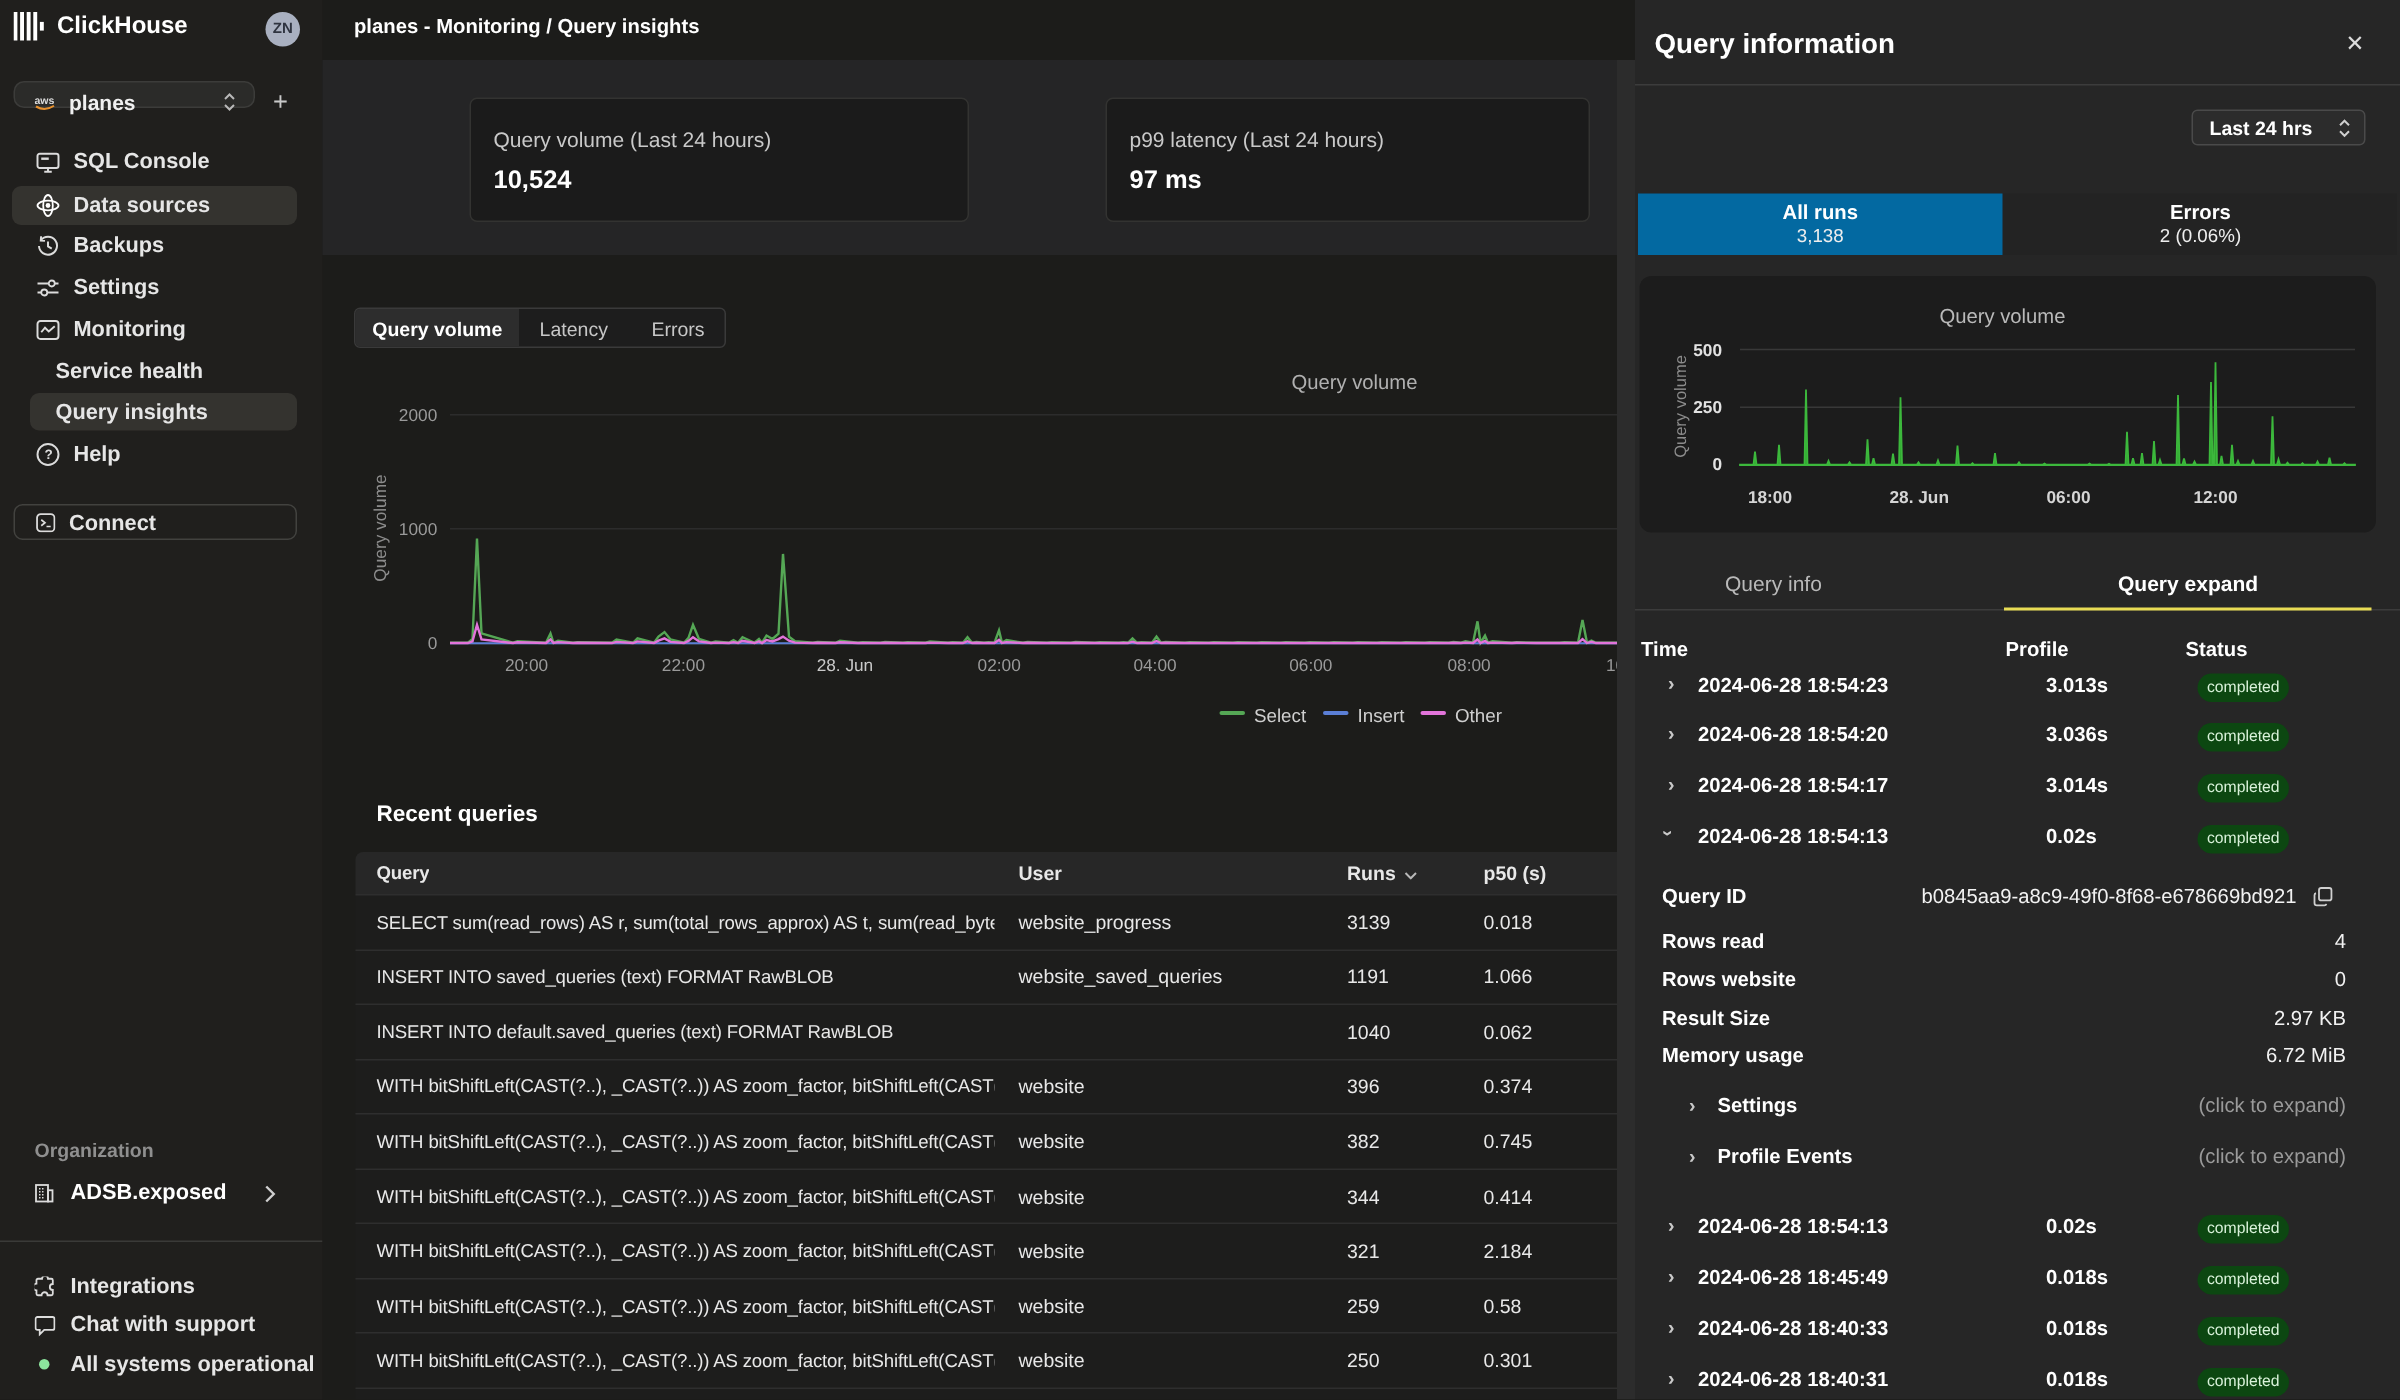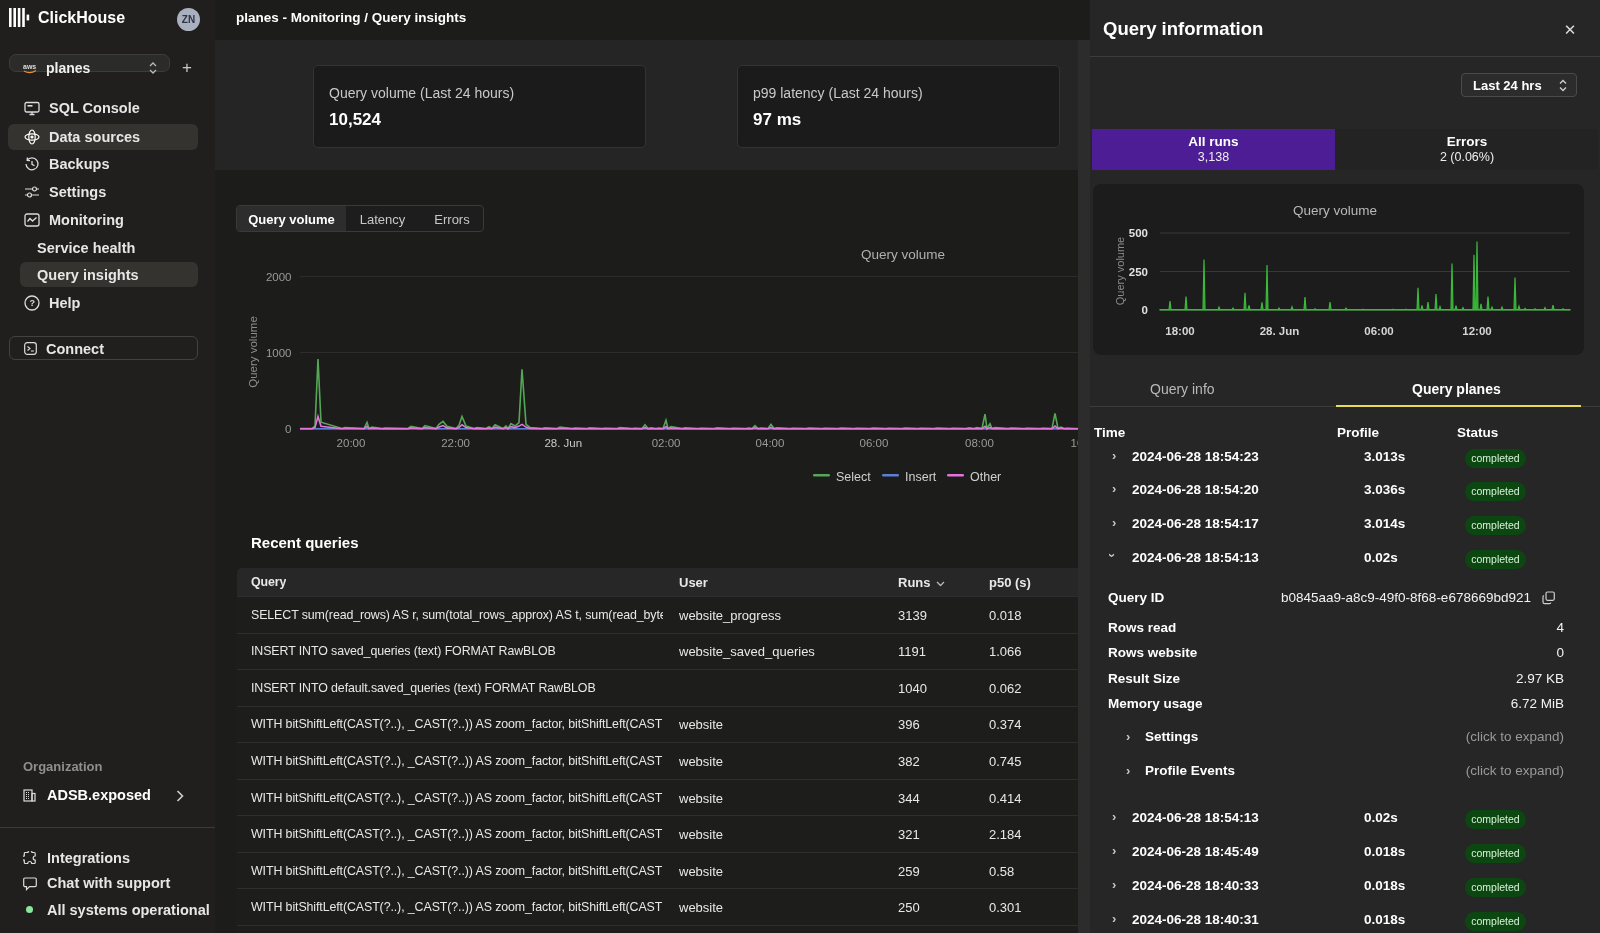--- a/index.html
+++ b/index.html
@@ -40,21 +40,21 @@
 #scrollstrip { position:absolute; left:1078px; top:40px; width:12px; height:893px; background:#2c2c2c; }
 
 
 #panel { position:absolute; left:1090px; top:0; width:510px; height:933px; background:#262626; color:#fff; }
 #panel h1 { position:absolute; left:13px; top:18px; font-size:18.5px; font-weight:bold; }
 #pclose { position:absolute; left:1560px; top:20px; width:20px; height:20px; color:#dcdcdc; font-size:15px; text-align:center; line-height:20px; }
 #pdivider { position:absolute; left:1090px; top:56px; width:510px; height:1px; background:#3c3c3c; }
 #timesel { position:absolute; left:1461px; top:73px; width:116px; height:24px; background:#2c2c2c; border:1px solid #4a4a4a; border-radius:4px; }
 #timesel span { position:absolute; left:11px; top:4px; font-size:13px; font-weight:600; color:#fff; }
 #ptabs { position:absolute; left:1092px; top:129px; width:506px; height:41px; background:#232323; }
-#ptab-all { position:absolute; left:0; top:0; width:243px; height:41px; background:#4c1d95; text-align:center; }
+#ptab-all { position:absolute; left:0; top:0; width:243px; height:41px; background:#0369a1; text-align:center; }
 #ptab-err { position:absolute; left:244px; top:0; width:262px; height:41px; text-align:center; }
 .ptab-t { font-size:13.5px; font-weight:bold; color:#fff; margin-top:5px; }
 .ptab-v { font-size:12.5px; color:#eee; margin-top:1px; }
 #pchart { position:absolute; left:1093px; top:184px; width:491px; height:171px; background:#1c1c1c; border-radius:8px; }
 #ptabs2-info { position:absolute; left:1150px; top:381px; font-size:14px; color:#b9b9b9; }
 #ptabs2-hist { position:absolute; left:1412px; top:381px; font-size:14px; color:#fff; font-weight:bold; }
 #ptabs2-line { position:absolute; left:1090px; top:406px; width:510px; height:1px; background:#3c3c3c; }
 #ptabs2-yellow { position:absolute; left:1336px; top:405px; width:245px; height:2px; background:#e8dc55; }
 
 .hrow { position:absolute; left:1090px; width:510px; height:24px; font-size:13.5px; }
@@ -315,21 +315,21 @@
     <line x1="67" y1="126" x2="477" y2="126" stroke="#555"></line>
     <g font-size="11.5" fill="#d5d5d5" text-anchor="middle" font-weight="bold">
       <text x="87" y="151">18:00</text>
       <text x="186.5" y="151">28. Jun</text>
       <text x="286" y="151">06:00</text>
       <text x="384" y="151">12:00</text>
     </g>
     <path d="M67,126 L67,125.7 L76.0,125.7 L77,117.1 L78.0,125.7 L92.0,125.7 L93,112.6 L94.0,125.7 L110.0,125.7 L111,75.6 L112.0,125.7 L125.0,125.7 L126,123.2 L127.0,125.7 L139.0,125.7 L140,124.2 L141.0,125.7 L151.0,125.7 L152,108.9 L153.0,125.7 L155.0,125.7 L156,121.4 L157.0,125.7 L168.0,125.7 L169,118.4 L170.0,125.7 L173.0,125.7 L174,80.9 L175.0,125.7 L185.0,125.7 L186,124.2 L187.0,125.7 L198.0,125.7 L199,122.9 L200.0,125.7 L211.0,125.7 L212,113.0 L213.0,125.7 L221.0,125.7 L222,124.8 L223.0,125.7 L236.0,125.7 L237,118.1 L238.0,125.7 L252.0,125.7 L253,124.2 L254.0,125.7 L269.0,125.7 L270,125.1 L271.0,125.7 L299.0,125.7 L300,125.1 L301.0,125.7 L312.0,125.7 L313,125.2 L314.0,125.7 L324.0,125.7 L325,103.8 L326.0,125.7 L328.0,125.7 L329,121.4 L330.0,125.7 L334.0,125.7 L335,118.1 L336.0,125.7 L342.0,125.7 L343,110.0 L344.0,125.7 L346.0,125.7 L347,122.6 L348.0,125.7 L358.0,125.7 L359,79.4 L360.0,125.7 L362.0,125.7 L363,121.7 L364.0,125.7 L369.0,125.7 L370,123.7 L371.0,125.7 L380.0,125.7 L381,70.7 L382.0,125.7 L383.0,125.7 L384,57.5 L385.0,125.7 L387.0,125.7 L388,119.9 L389.0,125.7 L394.0,125.7 L395,112.6 L396.0,125.7 L398.0,125.7 L399,123.2 L400.0,125.7 L408.0,125.7 L409,123.2 L410.0,125.7 L421.0,125.7 L422,93.6 L423.0,125.7 L425.0,125.7 L426,122.2 L427.0,125.7 L431.0,125.7 L432,124.5 L433.0,125.7 L441.0,125.7 L442,124.8 L443.0,125.7 L451.0,125.7 L452,123.7 L453.0,125.7 L459.0,125.7 L460,121.1 L461.0,125.7 L469.0,125.7 L470,124.8 L471.0,125.7 L477,125.7 L477,126 Z" fill="#2fa52f" stroke="#3cb83c" stroke-width="1.2"></path>
   </svg>
   <div id="ptabs2-info">Query info</div>
-  <div id="ptabs2-hist">Query planes</div>
+  <div id="ptabs2-hist">Query expand</div>
   <div id="ptabs2-line"></div>
   <div id="ptabs2-yellow"></div>
   <div id="history">
 
     <div class="abs" style="left:1094px; top:425px; font-size:13.5px; font-weight:bold; color:#fff;">Time</div>
     <div class="abs" style="left:1337px; top:425px; font-size:13.5px; font-weight:bold; color:#fff;">Profile</div>
     <div class="abs" style="left:1457px; top:425px; font-size:13.5px; font-weight:bold; color:#fff;">Status</div>
 
     <div class="hrow" style="top:446px;">
         <span class="chev">›</span>

